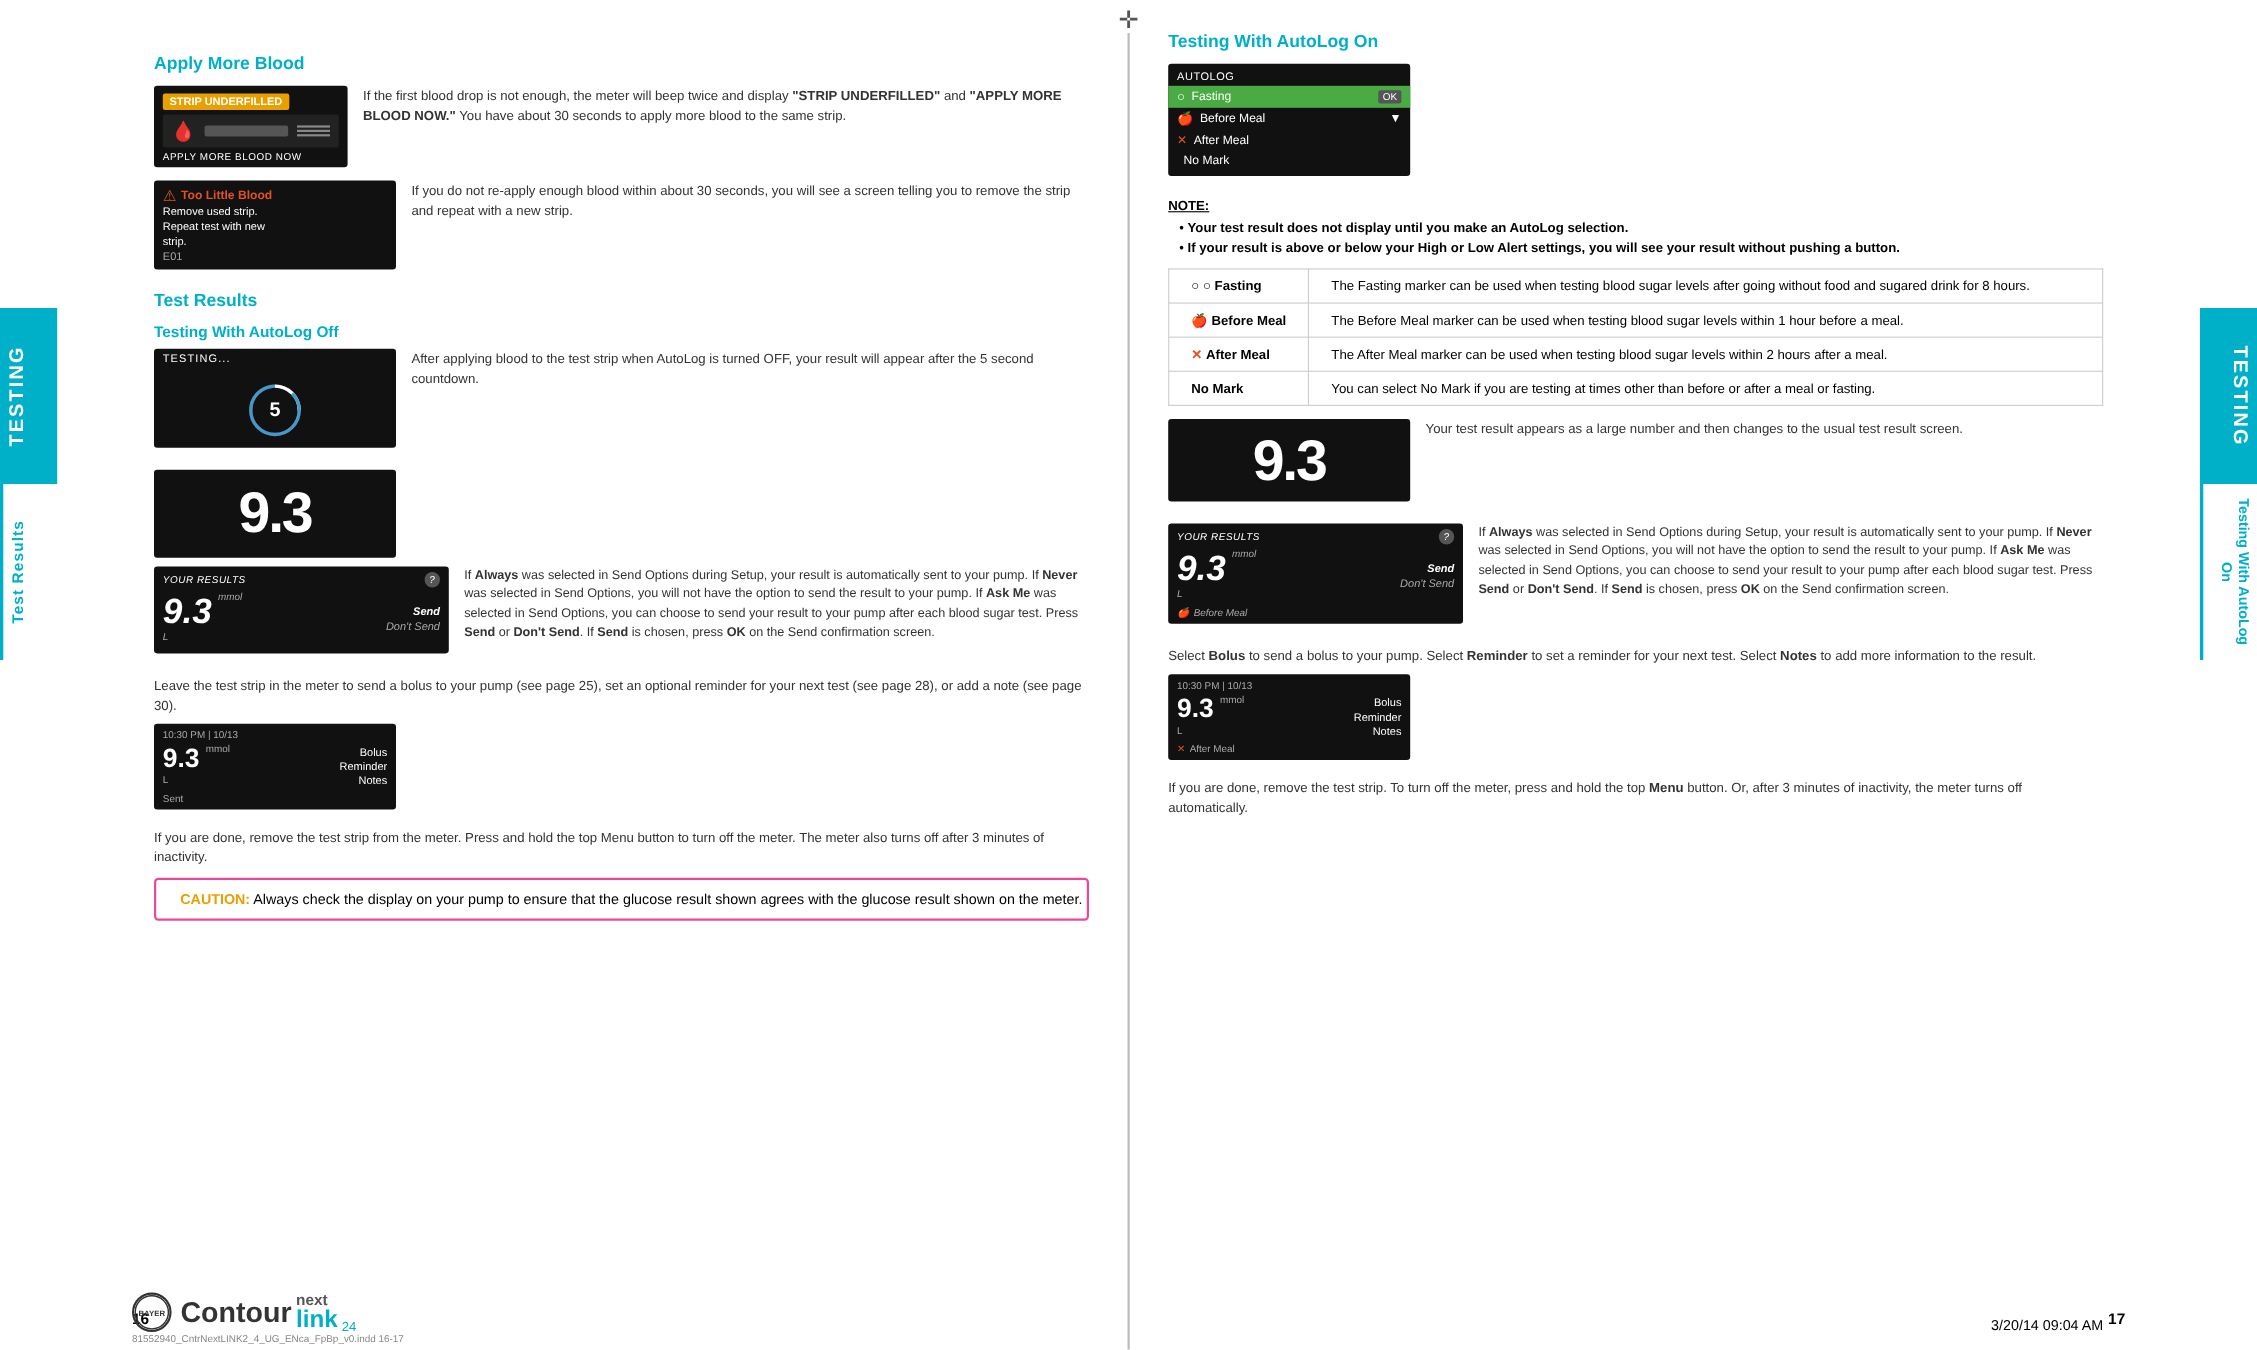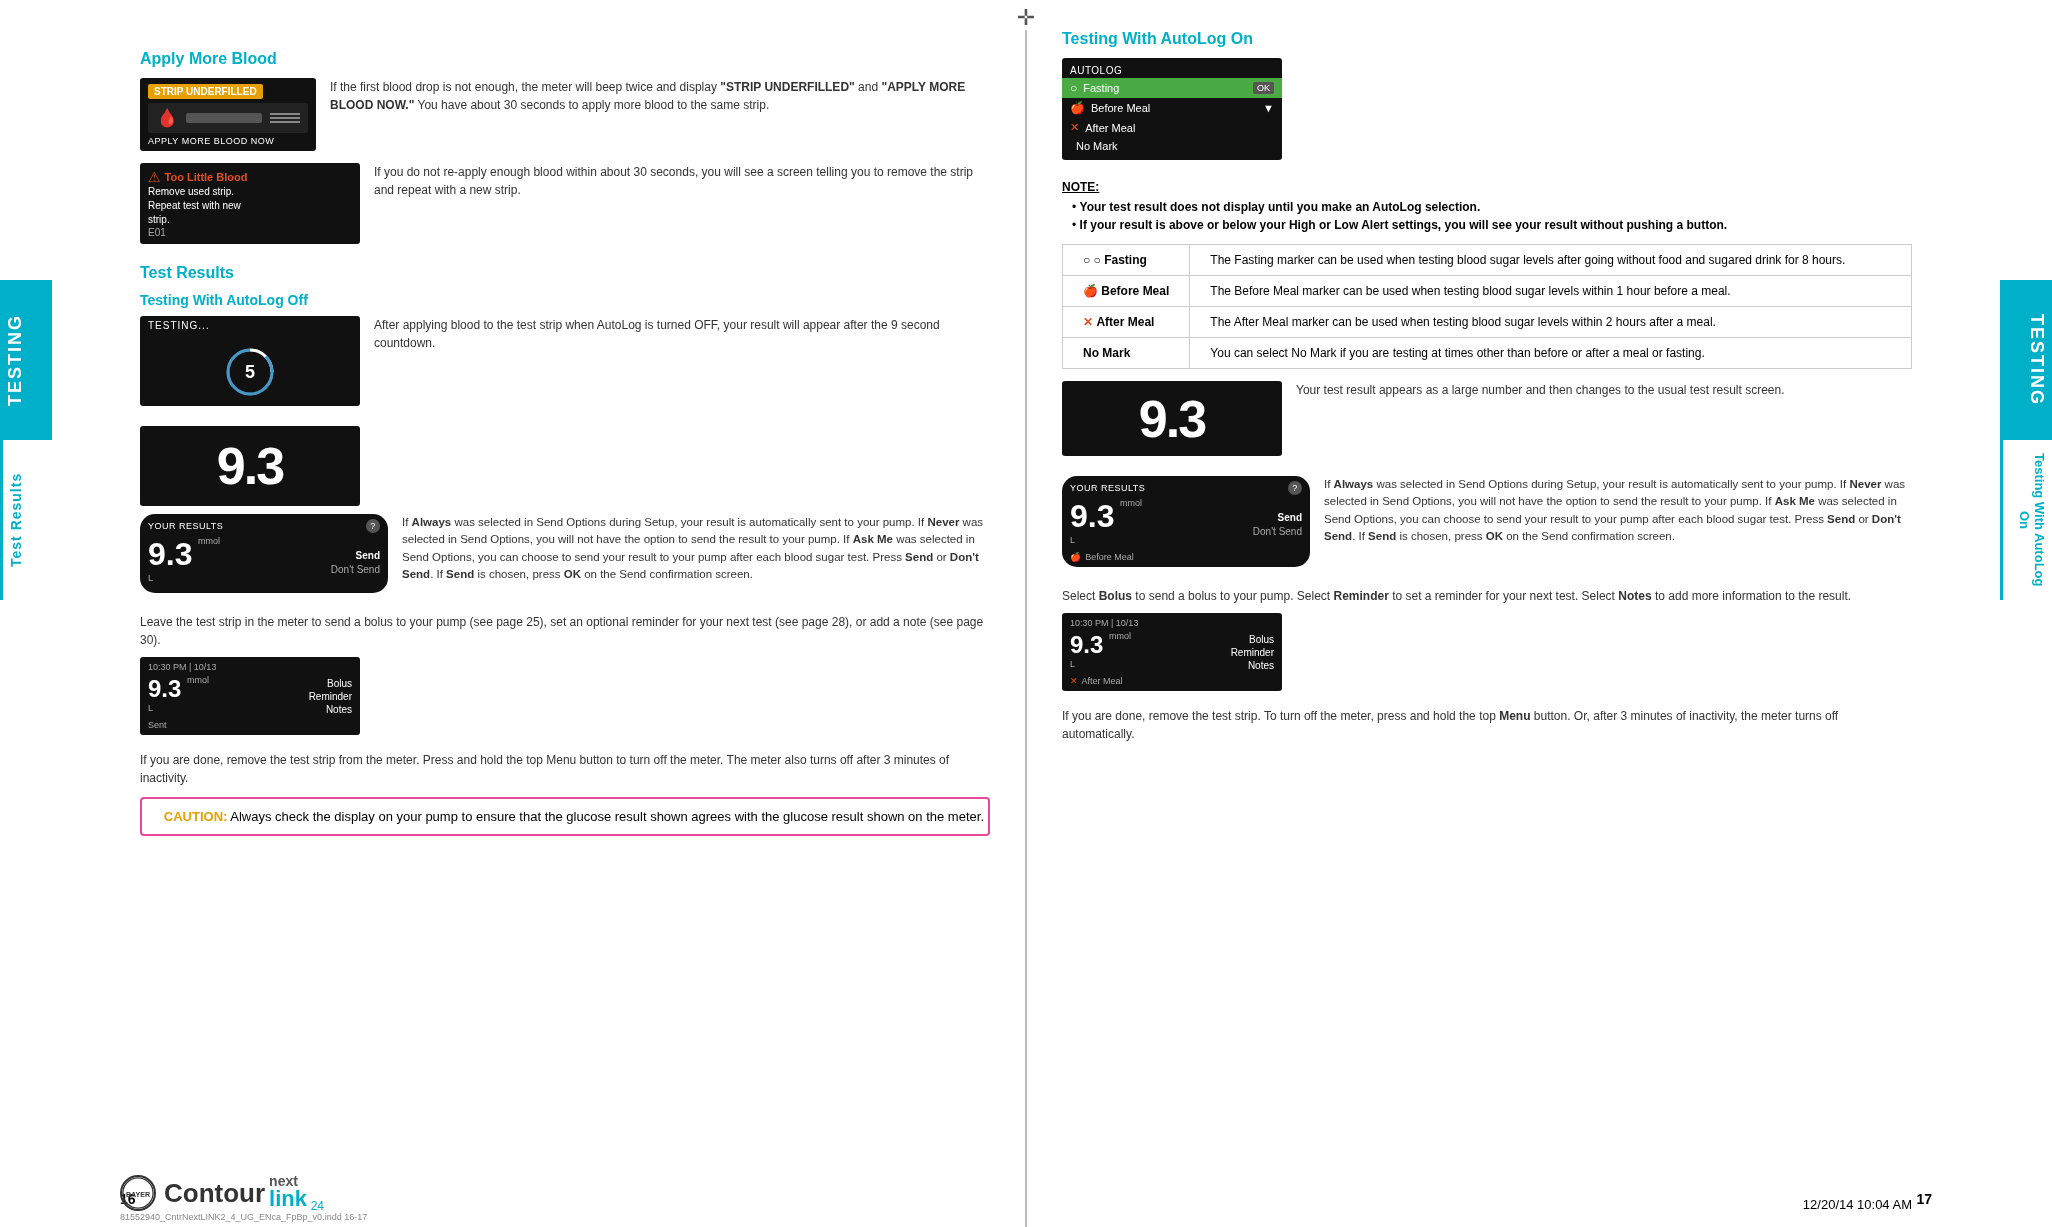--- a/index.html
+++ b/index.html
@@ -232,24 +232,25 @@
     .result-large-number {
       color: white;
       font-size: 52px;
       font-weight: bold;
       letter-spacing: -2px;
     }
 
     
     .your-results-screen {
       background: #111;
-      width: 248px;
+      width: 268px;
       padding: 5px 8px;
-      border-radius: 15px;
+      border-radius: 3px;
       margin-bottom: 8px;
+      font-style: italic;
     }
 
     .your-results-header {
       display: flex;
       justify-content: space-between;
       align-items: center;
       color: white;
       font-size: 9px;
       letter-spacing: 0.5px;
       margin-bottom: 3px;
@@ -653,21 +654,21 @@
             <div class="testing-header">TESTING...</div>
 
             <svg class="countdown-circle" viewBox="0 0 55 55">
               <circle cx="27.5" cy="27.5" r="22" fill="none" stroke="#555" stroke-width="3"></circle>
               <path d="M27.5 5.5 A22 22 0 0 1 49.5 27.5" fill="none" stroke="white" stroke-width="3"></path>
               <path d="M27.5 5.5 A22 22 0 1 0 27.5 49.5 A22 22 0 0 0 27.5 5.5" fill="none" stroke="#4499cc" stroke-width="3" stroke-dasharray="120 40"></path>
               <text x="27.5" y="33" text-anchor="middle" fill="white" font-size="18" font-weight="bold">5</text>
             </svg>
           </div>
         </div>
-        <div class="text-col">After applying blood to the test strip when AutoLog is turned OFF, your result will appear after the 9 second countdown.</div>
+        <div class="text-col">After applying blood to the test strip when AutoLog is turned OFF, your result will appear after the 5 second countdown.</div>
       </div>
 
       <div class="result-large-screen">
         <span class="result-large-number">9.3</span>
       </div>
 
       <div class="device-text-pair" style="align-items:flex-start;">
         <div class="device-col">
           <div class="your-results-screen">
             <div class="your-results-header">
@@ -879,17 +880,17 @@
       </div>
 
       <div class="body-text" style="margin-top:10px;">
         If you are done, remove the test strip. To turn off the meter, press and hold the top <span class="inline-code">Menu</span> button. Or, after 3 minutes of inactivity, the meter turns off automatically.
       </div>
     </div>
 
     <div class="page-num-right">17</div>
 
     <div style="position:absolute; bottom:15px; right:80px;">
-      <span>12/20/14  10:04 AM</span>
+      <span>3/20/14  09:04 AM</span>
     </div>
 
   </div>
 </div>
 
 </body></html>

